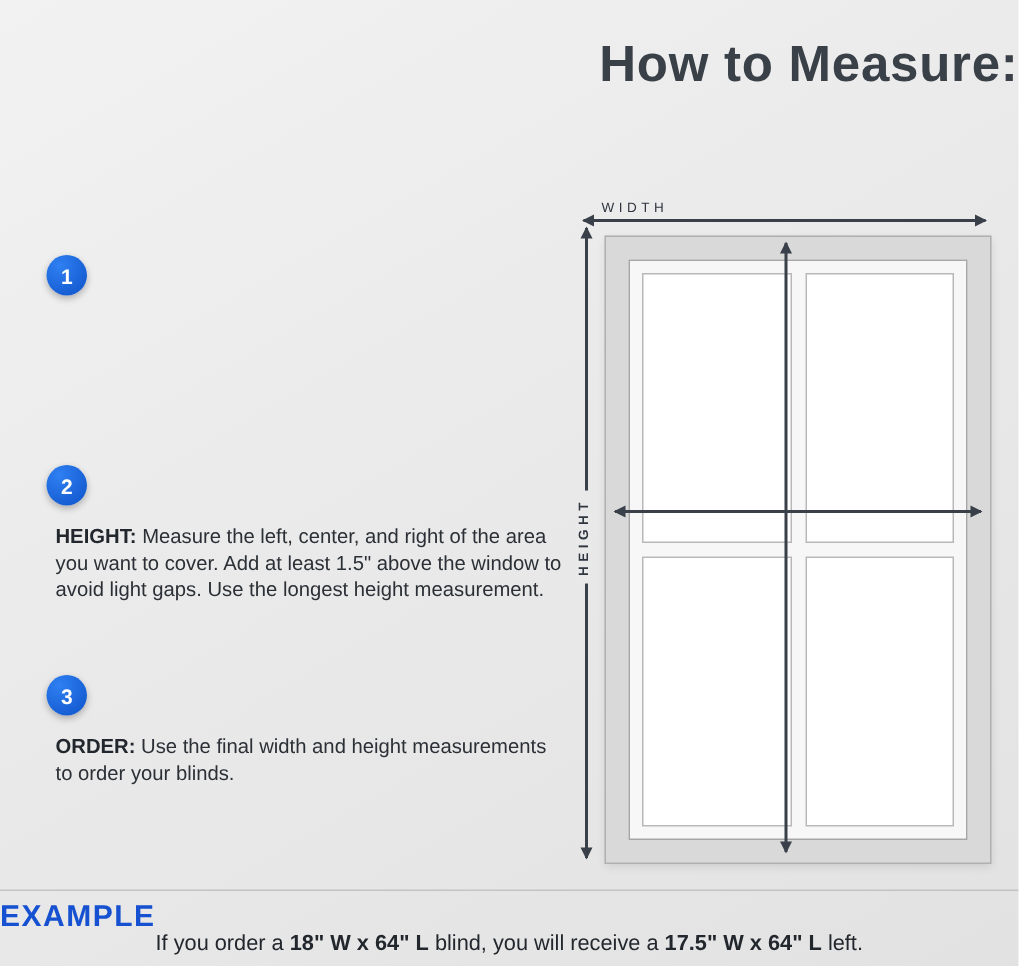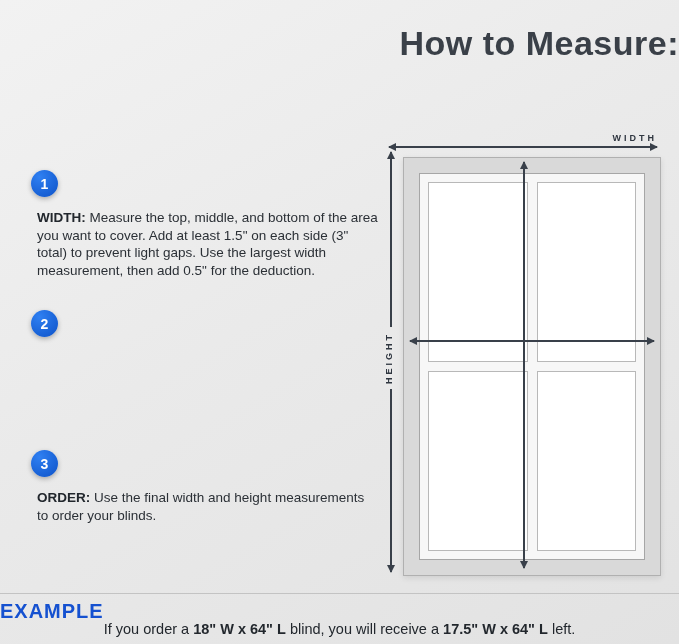--- a/index.html
+++ b/index.html
@@ -56,22 +56,22 @@
     width:0; height:0; border-left:4px solid transparent; border-right:4px solid transparent;
     border-bottom:8px solid #39404a;
   }
   .mline.v::after {
     content:''; position:absolute; bottom:-1px; left:50%; transform:translateX(-50%);
     width:0; height:0; border-left:4px solid transparent; border-right:4px solid transparent;
     border-top:8px solid #39404a;
   }
 
   .width-label {
-    position:absolute; left:389px; top:133px; width:268px;
-    text-align:right; font-size:9px; font-weight:bold;
+    position:absolute; left:401px; top:133px; width:268px;
+    text-align:left; font-size:9px; font-weight:normal;
     letter-spacing:3px; color:#2f3640;
   }
   .outer-h-arrow { left:389px; top:146px; width:268px; }
   .outer-v-arrow { left:390px; top:152px; height:420px; }
   .height-label {
     position:absolute; left:384px; top:327px;
     writing-mode:vertical-rl; transform:rotate(180deg);
     font-size:9px; font-weight:bold; letter-spacing:3px; color:#2f3640;
     background:#e9e9e9; padding:5px 0;
   }
@@ -108,28 +108,28 @@
 </style>
 </head>
 <body>
 
 <div class="title-wrap">
   <div class="title-line1">How to Measure:</div>
 </div>
 
 <div class="step step-1">
   <div class="badge">1</div>
-  <p class="step-text">
-    <strong>WIDTH:</strong>
-    <span>Measure the top, middle, and bottom of the area you want to cover. Add at least 1.5" on each side (3" total) to prevent light gaps. Use the largest width measurement, then add 0.5" for the deduction.</span>
-  </p>
 </div>
 
 <div class="step step-2">
   <div class="badge">2</div>
+  <p class="step-text">
+    <strong>HEIGHT:</strong>
+    <span>Measure the left, center, and right of the area you want to cover. Add at least 1.5" above the window to avoid light gaps. Use the longest height measurement.</span>
+  </p>
 </div>
 
 <div class="step step-3">
   <div class="badge">3</div>
   <p class="step-text">
     <strong>ORDER:</strong>
     <span>Use the final width and height measurements to order your blinds.</span>
   </p>
 </div>
 

